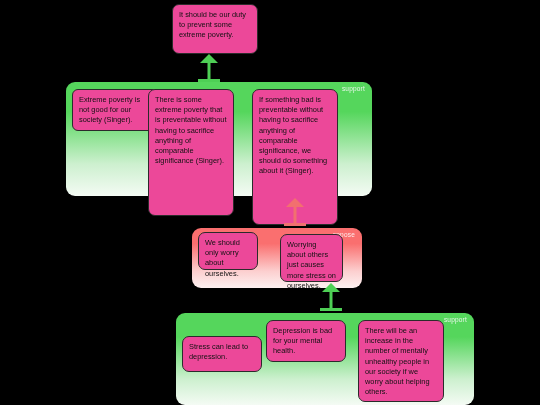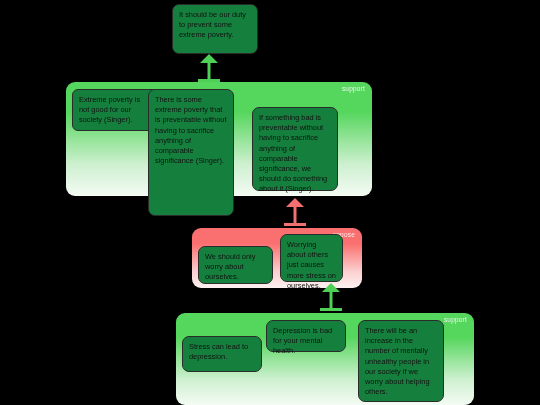--- a/index.html
+++ b/index.html
@@ -46,21 +46,21 @@
     font-family: "Liberation Sans", sans-serif;
     line-height: 1;
   }
   .group.oppose .group-label {
     color: #fdecec;
   }
 
   
   .claim {
     position: absolute;
-    background: #15803d;
+    background: #ec4899;
     border: 1px solid #2b2b2b;
     border-radius: 7px;
     box-sizing: border-box;
     padding: 5px 6px 4px 6px;
     font-size: 7.4px;
     line-height: 10.2px;
     color: #111111;
     font-family: "Liberation Sans", sans-serif;
   }
 
@@ -118,35 +118,35 @@
   </div>
 
   <div class="claim" style="left:72px; top:89px; width:86px; height:42px;border-radius:6px;">
     <span>Extreme poverty is not good for our society (Singer).</span>
   </div>
 
   <div class="claim" style="left:148px; top:89px; width:86px; height:127px;">
     <span>There is some extreme poverty that is preventable without having to sacrifice anything of comparable significance (Singer).</span>
   </div>
 
-  <div class="claim" style="left:252px; top:107px; width:86px; height:84px;">
+  <div class="claim" style="left:252px; top:89px; width:86px; height:136px;">
     <span>If something bad is preventable without having to sacrifice anything of comparable significance, we should do something about it (Singer).</span>
   </div>
 
   <div class="conn red" style="left:284px; top:198px; width:22px; height:28px;">
     <div class="head"></div>
     <div class="stem" style="top:8px; height:18px;"></div>
     <div class="foot"></div>
   </div>
 
   <div class="group oppose" style="left:192px; top:228px; width:170px; height:60px;">
     <span class="group-label">oppose</span>
   </div>
 
-  <div class="claim" style="left:198px; top:246px; width:75px; height:38px;">
+  <div class="claim" style="left:198px; top:232px; width:60px; height:38px;">
     <span>We should only worry about ourselves.</span>
   </div>
 
   <div class="claim" style="left:280px; top:234px; width:63px; height:48px;">
     <span>Worrying about others just causes more stress on ourselves.</span>
   </div>
 
   <div class="conn green" style="left:320px; top:283px; width:22px; height:28px;">
     <div class="head"></div>
     <div class="stem" style="top:8px; height:18px;"></div>
@@ -154,21 +154,21 @@
   </div>
 
   <div class="group support" style="left:176px; top:313px; width:298px; height:92px;">
     <span class="group-label">support</span>
   </div>
 
   <div class="claim" style="left:182px; top:320px; width:80px; height:36px;margin-top:16px;">
     <span>Stress can lead to depression.</span>
   </div>
 
-  <div class="claim" style="left:266px; top:320px; width:80px; height:32px;">
+  <div class="claim" style="left:266px; top:320px; width:80px; height:42px;">
     <span>Depression is bad for your mental health.</span>
   </div>
 
   <div class="claim" style="left:358px; top:320px; width:86px; height:82px;">
     <span>There will be an increase in the number of mentally unhealthy people in our society if we worry about helping others.</span>
   </div>
 
 </div>
 
 </body></html>

